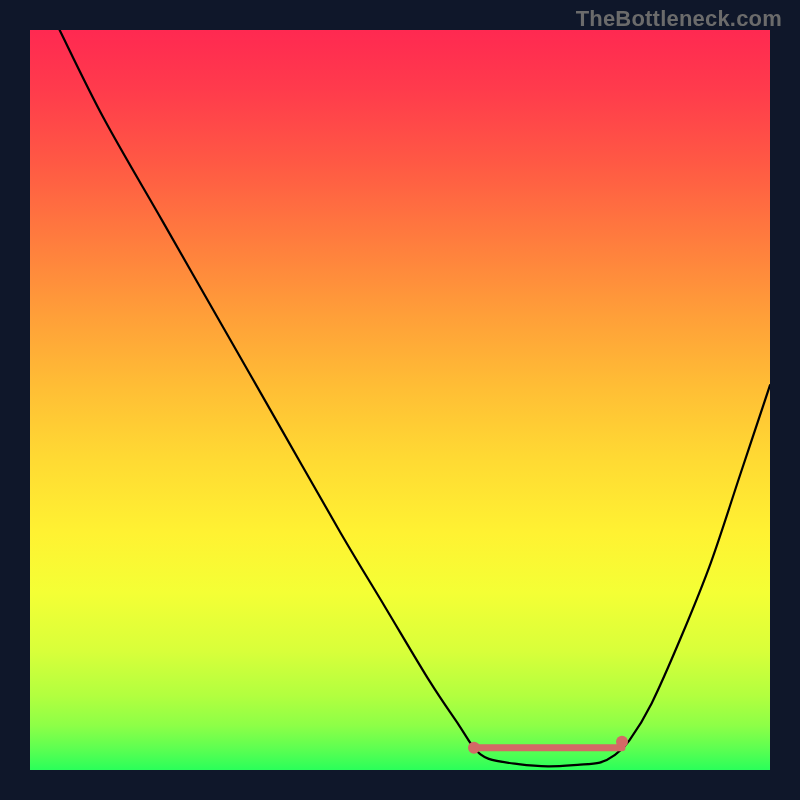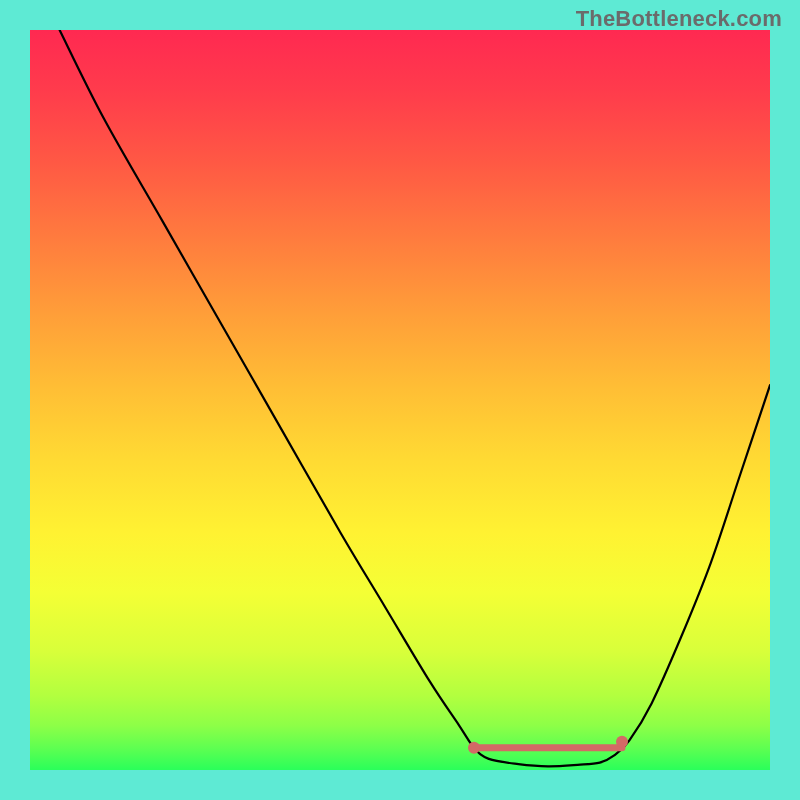--- a/index.html
+++ b/index.html
@@ -1,21 +1,21 @@
 <!DOCTYPE html>
 <html><head>
 <meta charset="utf-8">
 <style>
   * { margin: 0; padding: 0; box-sizing: border-box; }
   html, body { width: 800px; height: 800px; background: #000; overflow: hidden; }
   .frame {
     position: relative;
     width: 800px;
     height: 800px;
-    background: #5eead4;
+    background: #0f172a;
   }
   .plot-area {
     position: absolute;
     left: 30px;
     top: 30px;
     width: 740px;
     height: 740px;
     background: linear-gradient(to bottom,
       #ff2951 0%,
       #ff3b4c 8%,

